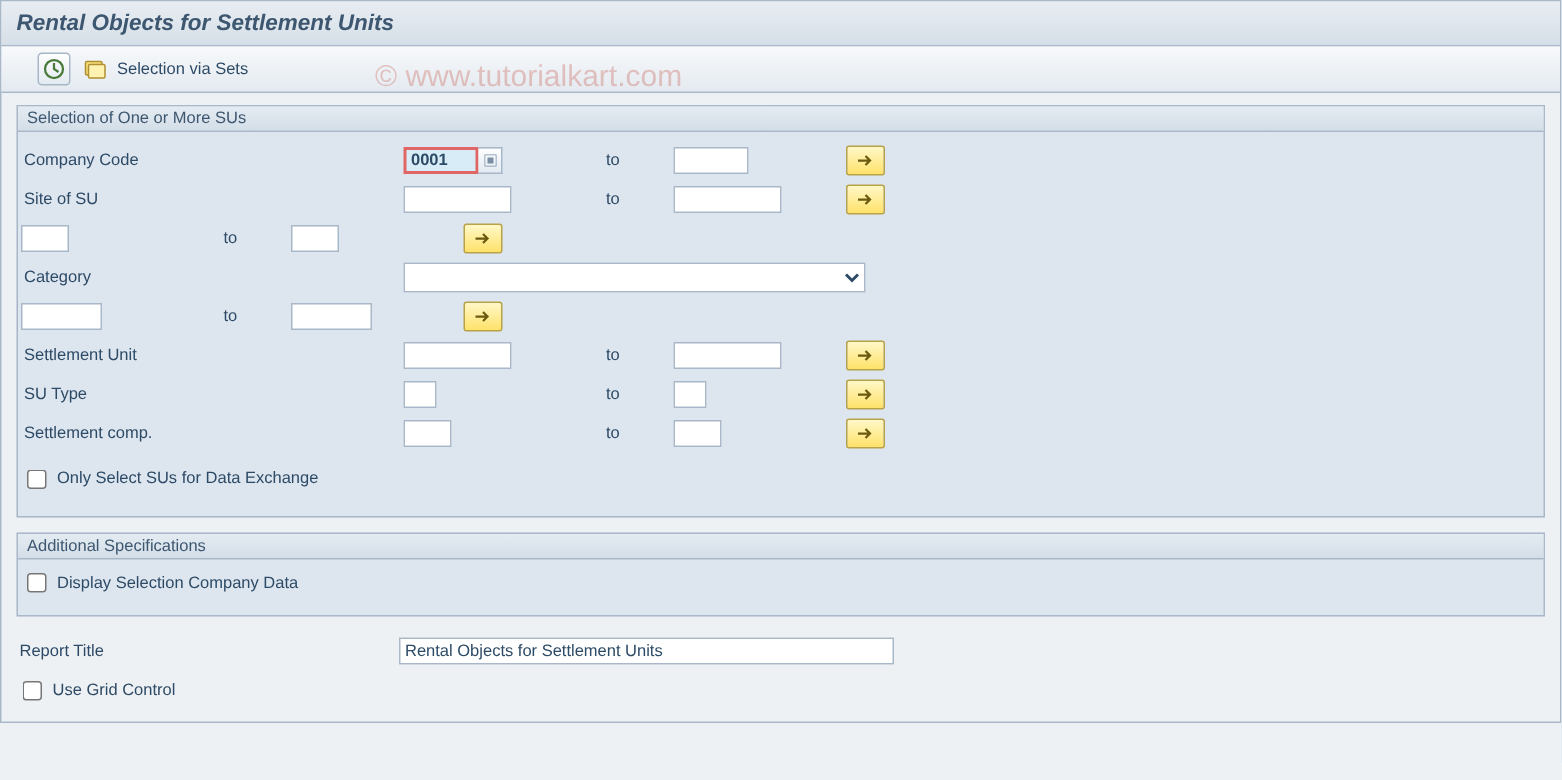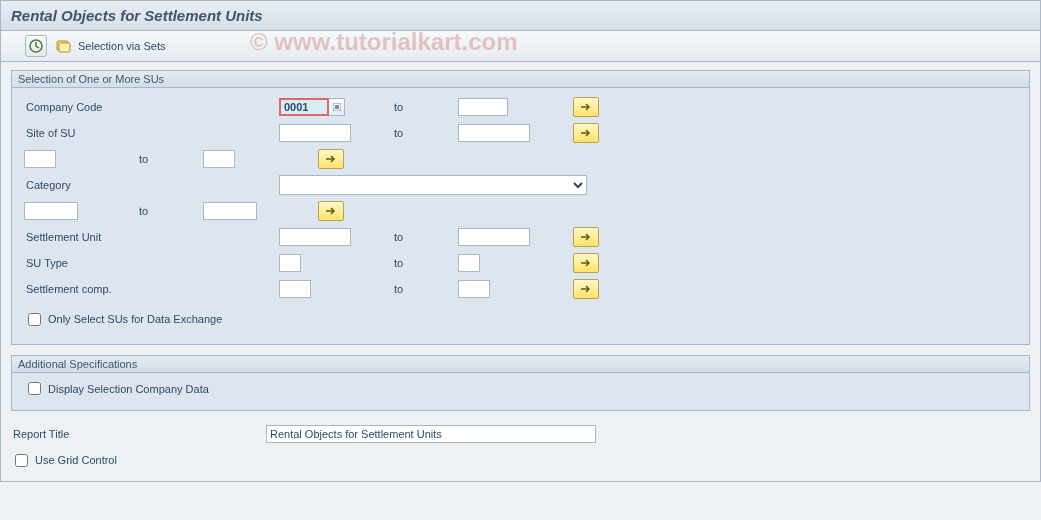--- a/index.html
+++ b/index.html
@@ -5,42 +5,42 @@
     * { box-sizing: border-box; font-family: Arial, sans-serif; }
     body { margin: 0; padding: 0; background: #eef1f4; width: 1041px; height: 520px; overflow: hidden; font-size: 11px; }
     .container { border: 1px solid #a9b8c8; }
     .title-bar { background: linear-gradient(#e8edf2,#d6dfe8); border-bottom: 1px solid #a9b8c8; padding: 6px 10px; font-size: 15px; font-weight: bold; font-style: italic; color: #3d5770; }
     .toolbar { background: linear-gradient(#f7f9fb,#e4eaf0); border-bottom: 1px solid #a9b8c8; padding: 4px 24px; display: flex; align-items: center; gap: 4px; }
     .tb-btn { width: 22px; height: 22px; border: 1px solid #a8b7c7; border-radius: 3px; background: linear-gradient(#fdfefe,#e3eaf1); display: inline-flex; align-items: center; justify-content: center; }
     .tb-text { padding: 0 6px; color: #2d4a66; }
     .content { padding: 8px 10px; }
     .groupbox { border: 1px solid #a9b8c8; background: #dde6ef; margin-bottom: 10px; }
     .groupbox-header { font-size: 11px; color: #3d5770; padding: 2px 6px; border-bottom: 1px solid #a9b8c8; background: linear-gradient(#e4ebf2,#d4dee8); }
-    .groupbox-body { padding: 6px 8px 12px 12px; }
+    .groupbox-body { padding: 6px 8px 12px 2px; }
     .row { display: flex; align-items: center; height: 26px; }
     .label { width: 255px; color: #2d4a66; padding-left: 2px; }
     .from-cell { width: 115px; display:flex; align-items:center; }
-    .to-label { width: 64px; color: #2d4a66; }
+    .to-label { width: 45px; color: #2d4a66; margin-left: 20px; }
     .to-cell { width: 115px; display:flex; align-items:center; }
     .btn-cell { width: 40px; }
     input[type="text"] { border: 1px solid #a9b8c8; background: #fff; height: 18px; padding: 1px 3px; font-size: 11px; color:#2d4a66; }
     select { border: 1px solid #a9b8c8; background:#fff; height: 20px; font-size:11px; color:#2d4a66; }
     .w-code { width: 50px; }
     .w-site { width: 72px; }
     .w-key { width: 32px; }
     .w-short { width: 22px; }
     .w-med { width: 54px; }
     .w-long { width: 330px; }
     .cat-wrap { width: 308px; }
     .cat-wrap select { width: 100%; }
     .f4 { width: 16px; height:18px; border:1px solid #a9b8c8; border-left:none; background:linear-gradient(#fdfefe,#e3eaf1); display:inline-flex; align-items:center; justify-content:center; }
     .range-btn { width: 26px; height: 20px; border:1px solid #b8a24a; border-radius:2px; background: linear-gradient(#fff8c8,#ffe26a); display:inline-flex; align-items:center; justify-content:center; }
     .chk { display: inline-flex; align-items: center; gap: 4px; color:#2d4a66;justify-content:flex-end; }
     .chk input { width:13px; height:13px; border:1px solid #a9b8c8; }
-    .watermark { position: absolute; top: 28px; left: 250px; font-size: 24px; font-weight: bold; color: rgba(200,100,90,0.35); pointer-events:none; }
+    .watermark { position: absolute; top: 40px; left: 250px; font-size: 20px; font-weight: normal; color: rgba(200,100,90,0.35); pointer-events:none; }
     .highlight-input { border:2px solid #e06666 !important; background:#d8ecf7 !important; font-weight:bold; color:#2a6496; }
   </style>
 </head>
 <body>
 
 <div class="container">
   <div class="title-bar">Rental Objects for Settlement Units</div>
   <div class="toolbar">
     <div class="tb-btn">
       <svg width="14" height="14" viewBox="0 0 14 14">

